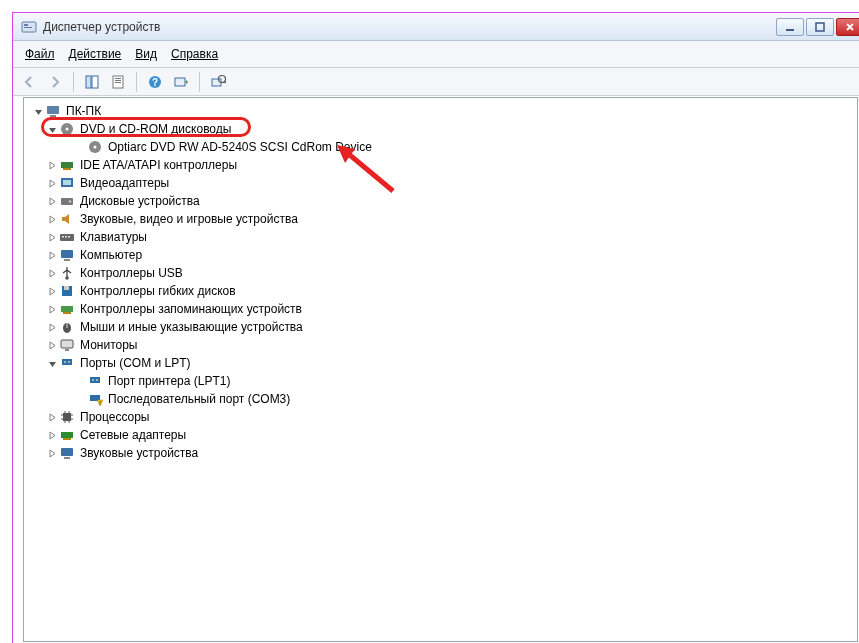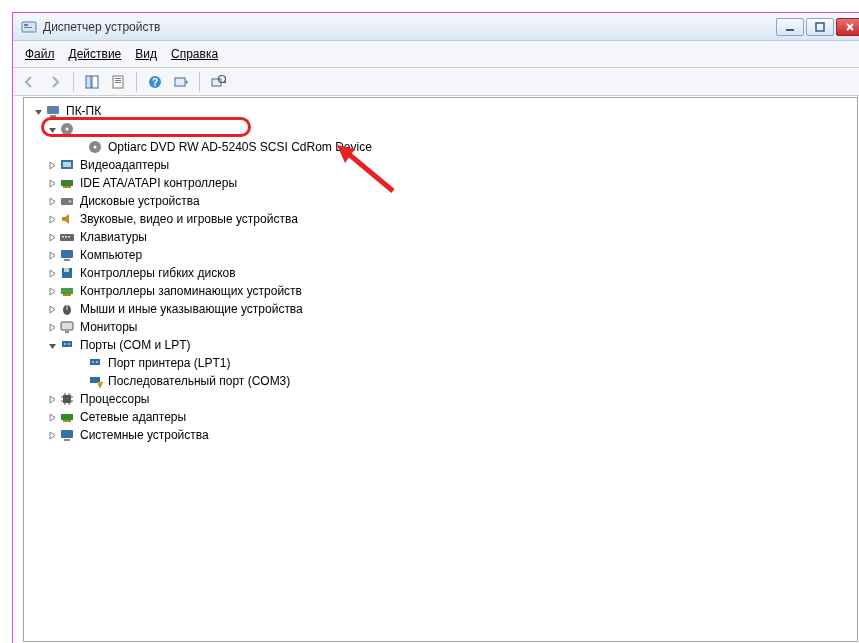--- a/index.html
+++ b/index.html
@@ -158,55 +158,56 @@
     <div class="node" style="padding-left:20px">
       <span class="expander">
           <svg viewBox="0 0 9 9">
             <path d="M1 3 L8 3 L4.5 8 Z" fill="#595959"></path>
           </svg>
         </span>
       <span class="node-icon"><svg viewBox="0 0 16 16">
             <circle cx="8" cy="8" r="6" class="ic-disc"></circle>
             <circle cx="8" cy="8" r="1.5" fill="#fff"></circle>
           </svg></span>
+      <span class="node-label">DVD и CD-ROM дисководы</span>
     </div>
     <div class="node" style="padding-left:34px">
       <span class="conn"></span>
       <span class="expander none"></span>
       <span class="node-icon"><svg viewBox="0 0 16 16">
             <circle cx="8" cy="8" r="6" class="ic-disc"></circle>
             <circle cx="8" cy="8" r="1.5" fill="#fff"></circle>
           </svg></span>
       <span class="node-label">Optiarc DVD RW AD-5240S SCSI CdRom Device</span>
     </div>
 
     <div class="node" style="padding-left:20px">
       <span class="expander">
           <svg viewBox="0 0 9 9">
             <path d="M2 1 L7 4.5 L2 8 Z" fill="none" stroke="#808080"></path>
           </svg>
         </span>
       <span class="node-icon"><svg viewBox="0 0 16 16">
+            <rect x="2" y="5" width="12" height="6" class="ic-card"></rect>
+            <rect x="4" y="11" width="8" height="2" fill="#b8860b"></rect>
+          </svg></span>
+      <span class="node-label">IDE ATA/ATAPI контроллеры</span>
+    </div>
+
+    <div class="node" style="padding-left:20px">
+      <span class="expander">
+          <svg viewBox="0 0 9 9">
+            <path d="M2 1 L7 4.5 L2 8 Z" fill="none" stroke="#808080"></path>
+          </svg>
+        </span>
+      <span class="node-icon"><svg viewBox="0 0 16 16">
             <rect x="2" y="3" width="12" height="9" class="ic-monitor"></rect>
             <rect x="4" y="5" width="8" height="5" fill="#add8e6"></rect>
           </svg></span>
       <span class="node-label">Видеоадаптеры</span>
-    </div>
-
-    <div class="node" style="padding-left:20px">
-      <span class="expander">
-          <svg viewBox="0 0 9 9">
-            <path d="M2 1 L7 4.5 L2 8 Z" fill="none" stroke="#808080"></path>
-          </svg>
-        </span>
-      <span class="node-icon"><svg viewBox="0 0 16 16">
-            <rect x="2" y="5" width="12" height="6" class="ic-card"></rect>
-            <rect x="4" y="11" width="8" height="2" fill="#b8860b"></rect>
-          </svg></span>
-      <span class="node-label">IDE ATA/ATAPI контроллеры</span>
     </div>
 
     <div class="node" style="padding-left:20px">
       <span class="expander">
           <svg viewBox="0 0 9 9">
             <path d="M2 1 L7 4.5 L2 8 Z" fill="none" stroke="#808080"></path>
           </svg>
         </span>
       <span class="node-icon"><svg viewBox="0 0 16 16">
             <rect x="2" y="5" width="12" height="7" rx="1" class="ic-drive"></rect>
@@ -248,20 +249,32 @@
             <path d="M2 1 L7 4.5 L2 8 Z" fill="none" stroke="#808080"></path>
           </svg>
         </span>
       <span class="node-icon"><svg viewBox="0 0 16 16">
             <rect x="2" y="3" width="12" height="8" rx="1" class="ic-monitor"></rect>
             <rect x="5" y="12" width="6" height="2" fill="#888"></rect>
           </svg></span>
       <span class="node-label">Компьютер</span>
     </div>
 
+    <div class="node" style="padding-left:20px">
+      <span class="expander">
+          <svg viewBox="0 0 9 9">
+            <path d="M2 1 L7 4.5 L2 8 Z" fill="none" stroke="#808080"></path>
+          </svg>
+        </span>
+      <span class="node-icon"><svg viewBox="0 0 16 16">
+            <path d="M8 2 L8 13 M8 5 L4 8 M8 5 L12 8" stroke="#444" stroke-width="1.3" fill="none"></path>
+            <circle cx="8" cy="13" r="1.8" class="ic-usb"></circle>
+          </svg></span>
+      <span class="node-label">Контроллеры USB</span>
+    </div>
 
     <div class="node" style="padding-left:20px">
       <span class="expander">
           <svg viewBox="0 0 9 9">
             <path d="M2 1 L7 4.5 L2 8 Z" fill="none" stroke="#808080"></path>
           </svg>
         </span>
       <span class="node-icon"><svg viewBox="0 0 16 16">
             <rect x="3" y="3" width="10" height="10" class="ic-floppy"></rect>
             <rect x="5" y="3" width="5" height="4" fill="#ccc"></rect>
@@ -371,21 +384,21 @@
     <div class="node" style="padding-left:20px">
       <span class="expander">
           <svg viewBox="0 0 9 9">
             <path d="M2 1 L7 4.5 L2 8 Z" fill="none" stroke="#808080"></path>
           </svg>
         </span>
       <span class="node-icon"><svg viewBox="0 0 16 16">
             <rect x="2" y="3" width="12" height="8" rx="1" class="ic-monitor"></rect>
             <rect x="5" y="12" width="6" height="2" fill="#888"></rect>
           </svg></span>
-      <span class="node-label">Системные устройства</span>
+      <span class="node-label">Звуковые устройства</span>
     </div>
 
   </div>
 
   <div class="highlight-oval" style="left:28px; top:104px; width:210px; height:20px;"></div>
 
   <div class="arrow-anno" style="left:320px; top:128px;">
     <svg width="80" height="60">
         <defs></defs>
       <path d="M60 50 L12 10" stroke="#e62222" stroke-width="5" fill="none"></path>

